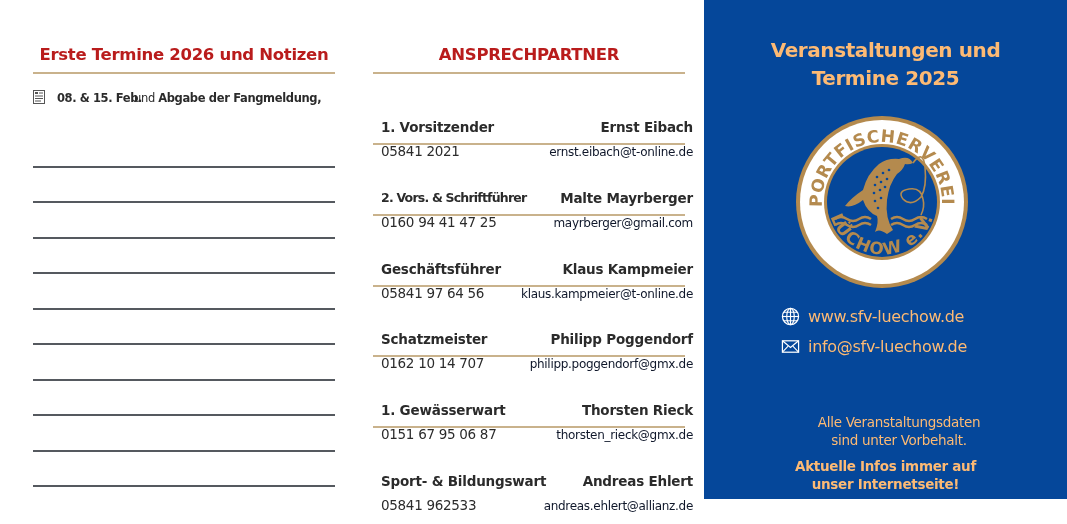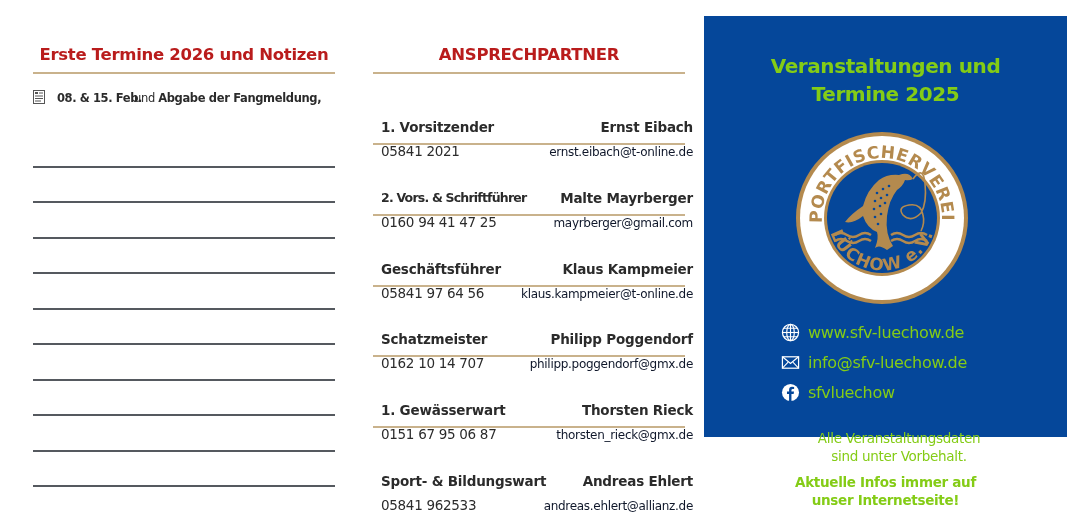--- a/index.html
+++ b/index.html
@@ -1,21 +1,21 @@
 <!DOCTYPE html>
 <html><head>
   <meta charset="utf-8">
   <style>
     * { box-sizing: border-box; margin: 0; padding: 0; }
     html, body { width: 1067px; height: 524px; overflow: hidden; background: #ffffff; }
     body { position: relative; font-family: "Liberation Sans", "DejaVu Sans", sans-serif; color: #2b2b2b; }
 
     .col-left { position: absolute; left: 33px; top: 0; width: 302px; height: 524px; }
     .col-mid  { position: absolute; left: 373px; top: 0; width: 312px; height: 452px; }
-    .col-right { position: absolute; left: 704px; top: 16px; width: 363px; height: 421px; background: #05479a; color: #84cc16; }
+    .col-right { position: absolute; left: 704px; top: 0; width: 363px; height: 499px; background: #05479a; color: #fdba74; }
 
     .section-title {
       position: absolute; left: 0; right: 0; top: 45px;
       text-align: center; font-weight: bold; font-size: 16.5px; color: #b91c1c;
       font-family: "DejaVu Sans", sans-serif; letter-spacing: -0.3px;
     }
     .gold-rule { position: absolute; left: 0; right: 0; height: 2px; background: #c9b28c; }
 
     
     .event { position: absolute; left: 0; top: 89px; width: 302px; height: 48px; }
@@ -188,27 +188,20 @@
     <span>www.sfv-luechow.de</span>
   </div>
   <div class="link-row" style="top:335px">
     <svg viewBox="0 0 20 20">
       <rect x="1.5" y="4" width="17" height="12" fill="none" stroke="#fff" stroke-width="1.3"></rect>
       <path d="M1.5 4 L10 11 L18.5 4" fill="none" stroke="#fff" stroke-width="1.3"></path>
       <path d="M1.5 16 L7.5 9.5 M18.5 16 L12.5 9.5" fill="none" stroke="#fff" stroke-width="1.1"></path>
     </svg>
     <span>info@sfv-luechow.de</span>
   </div>
-  <div class="link-row" style="top:365px">
-    <svg viewBox="0 0 20 20">
-      <circle cx="10" cy="10" r="9" fill="#fff"></circle>
-      <path d="M11 19 V11.5 H13.3 L13.7 9 H11 V7.5 q0 -1.2 1.3 -1.2 H13.8 V4.1 q-1 -0.2 -2.2 -0.2 q-3.1 0 -3.1 3.2 V9 H6.3 V11.5 H8.5 V19 Z" fill="#05479a"></path>
-    </svg>
-    <span>sfvluechow</span>
-  </div>
 
   <div class="r-note">
     <div>Alle Veranstaltungsdaten</div>
     <div>sind unter Vorbehalt.</div>
   </div>
   <div class="r-bold">
     <div>Aktuelle Infos immer auf</div>
     <div>unser Internetseite!</div>
   </div>
 </div>

